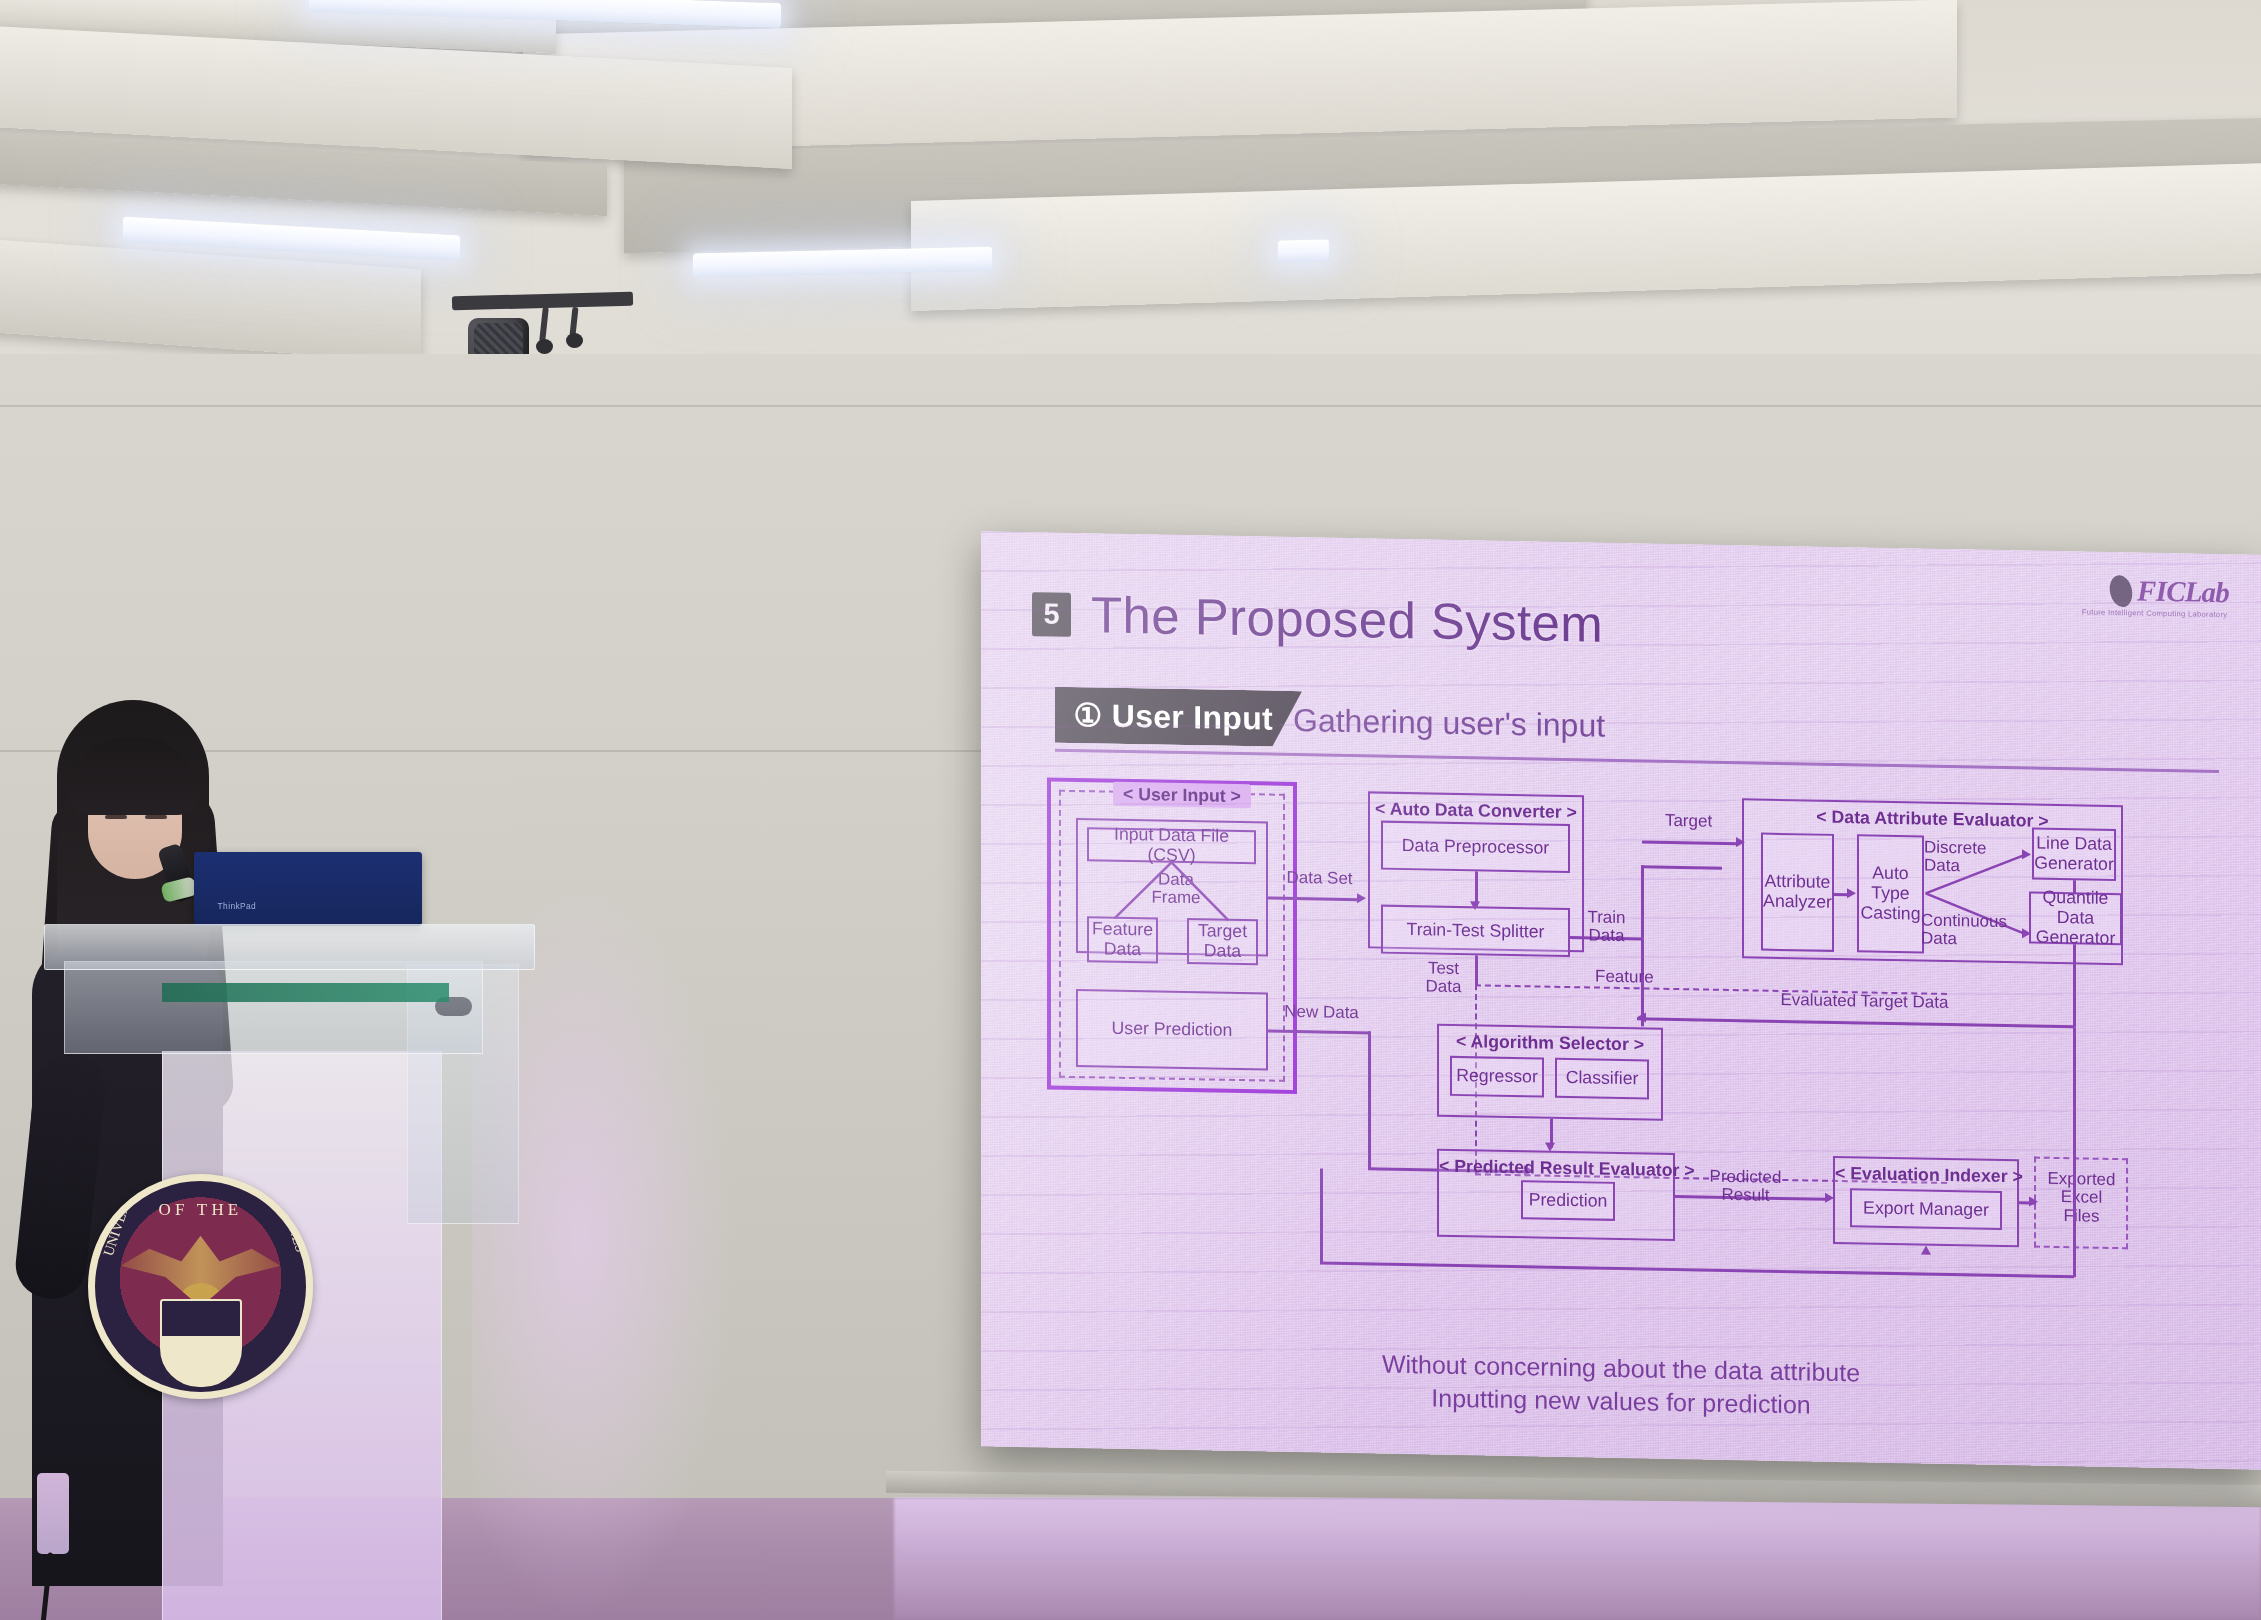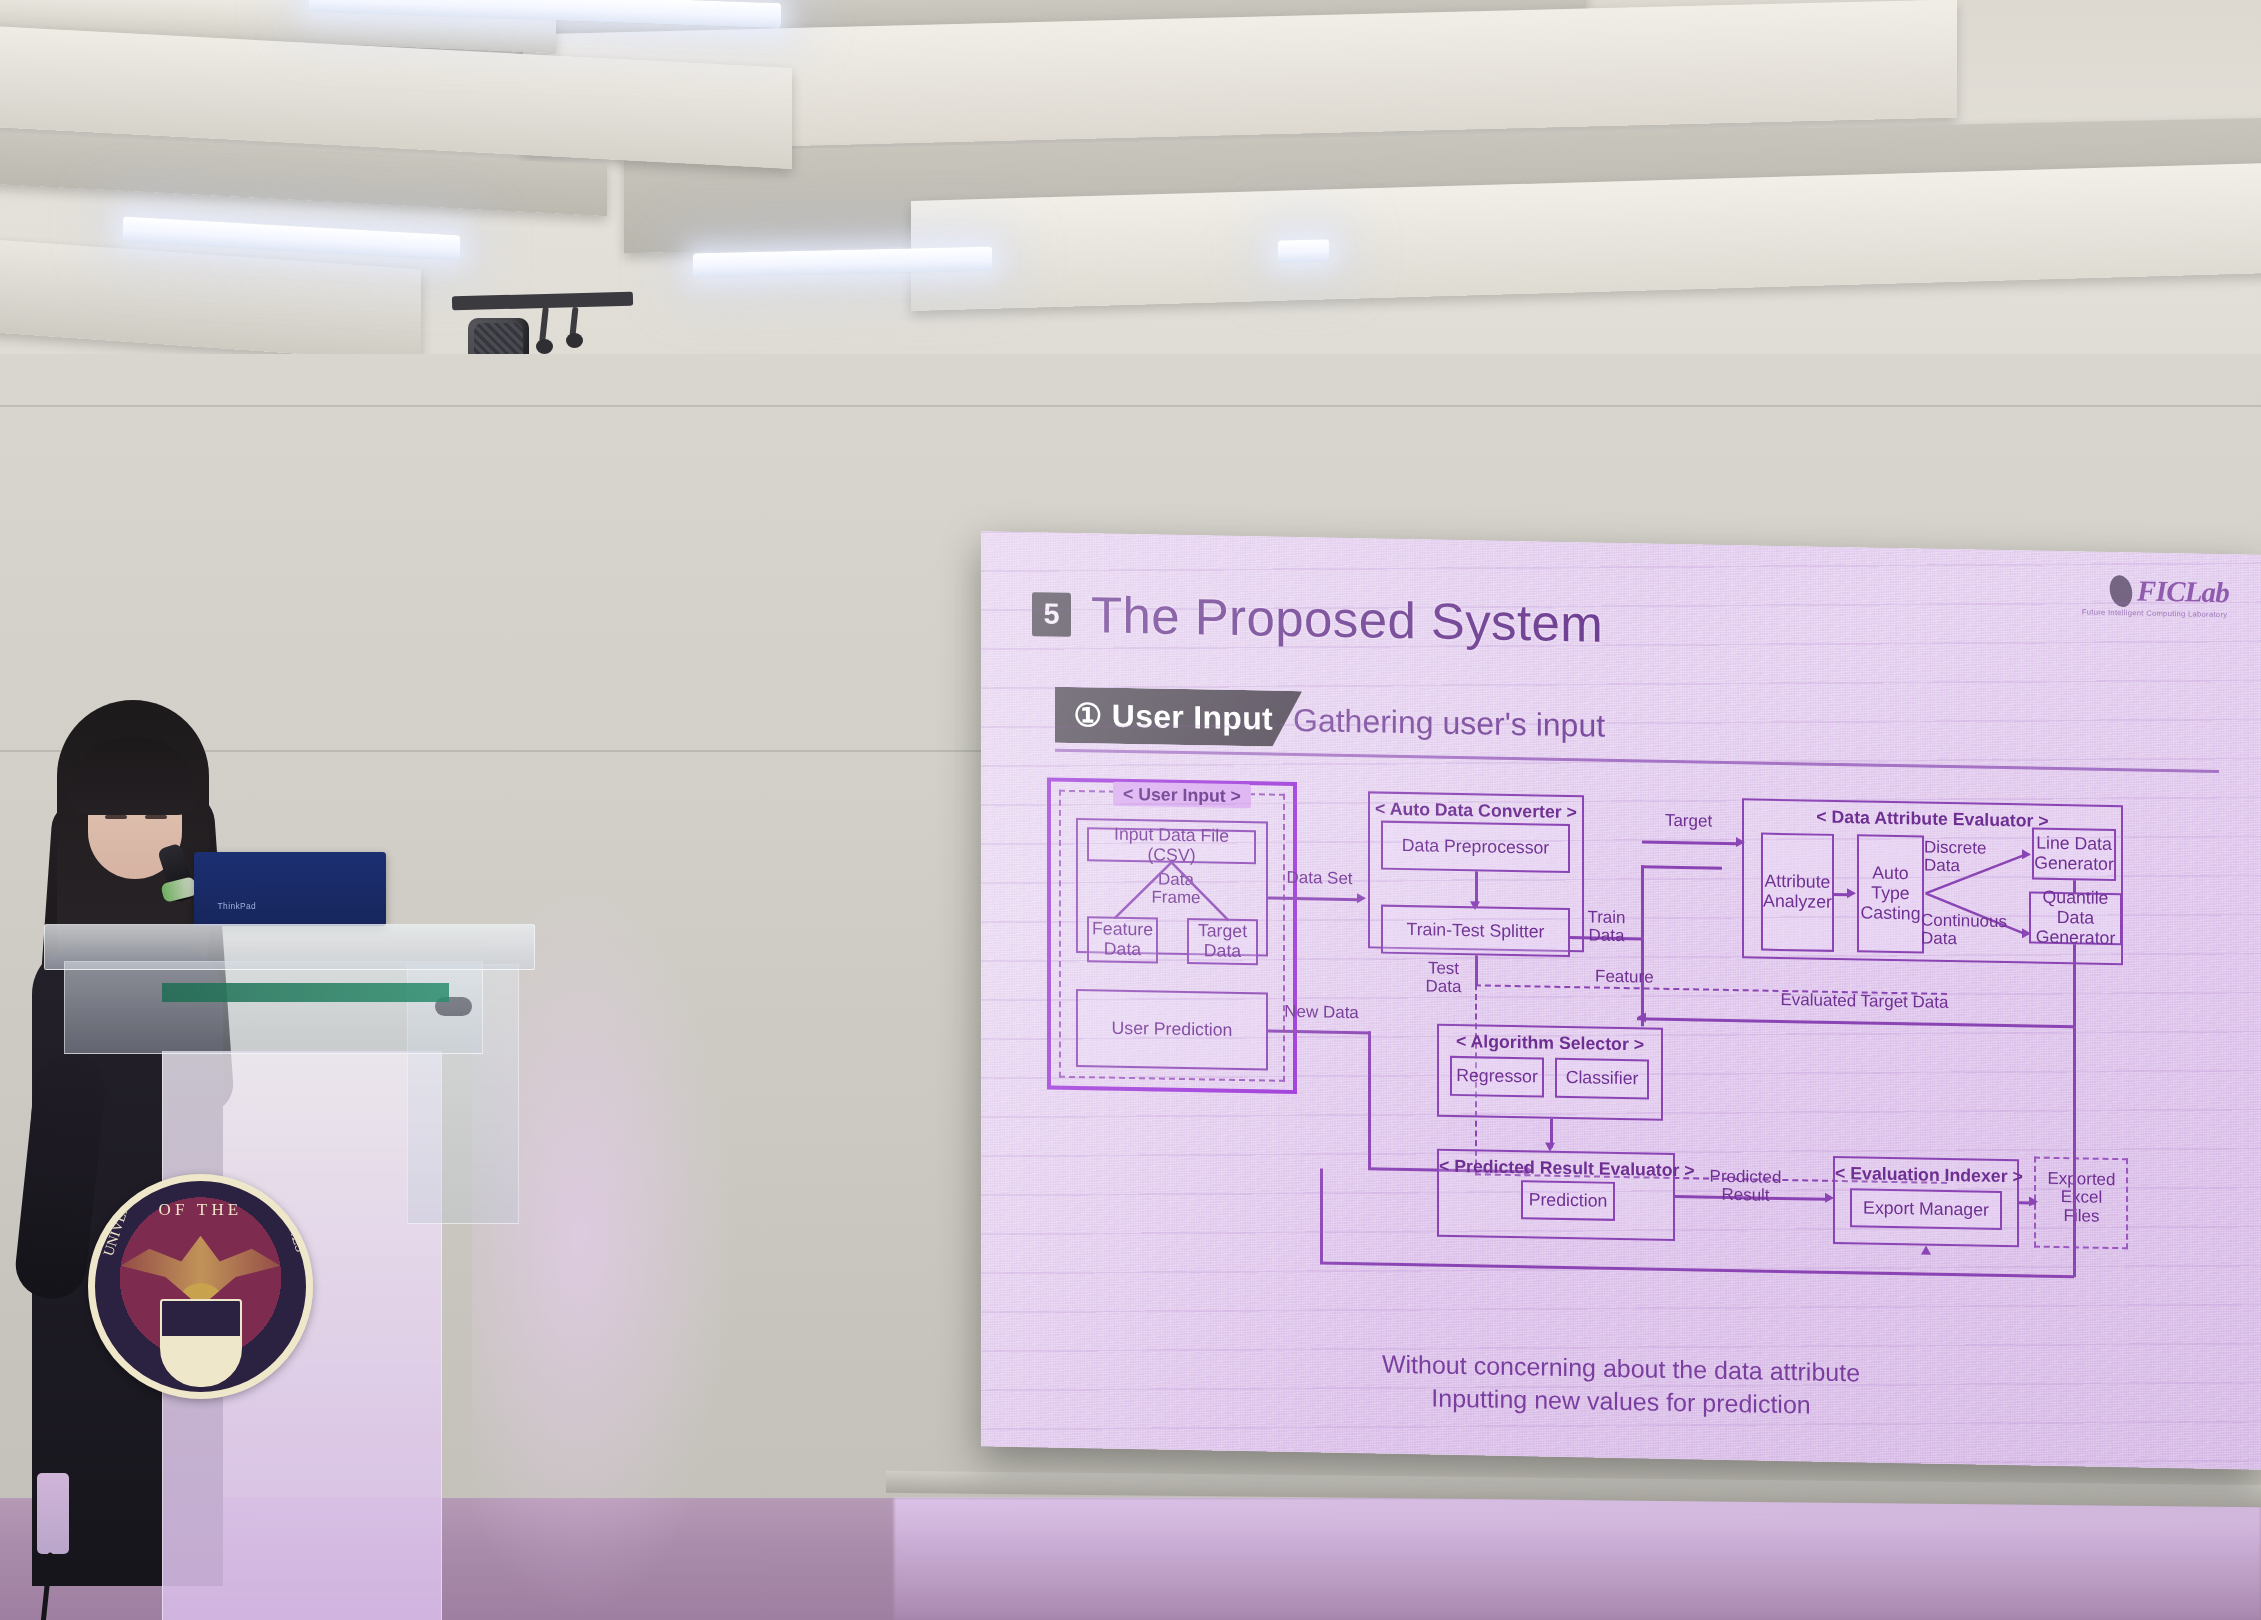--- a/index.html
+++ b/index.html
@@ -184,21 +184,21 @@
   .pod-green{position:absolute;left:118px;top:59px;width:287px;height:18.6px;
     background:linear-gradient(90deg,#1d6b52,#2a8d6c);opacity:.85;}
   .pod-body{position:absolute;left:118px;top:127px;width:278px;height:570px;
     background:linear-gradient(180deg,rgba(242,236,246,.8),rgba(226,205,238,.85) 62%,rgba(214,186,230,.9));
     border-left:1.7px solid rgba(255,255,255,.5);border-right:1.7px solid rgba(255,255,255,.4);}
   .pod-side{position:absolute;left:363px;top:40px;width:110px;height:258px;
     background:linear-gradient(180deg,rgba(226,232,240,.45),rgba(190,200,214,.35));
     border:1.7px solid rgba(255,255,255,.4);}
   .pod-mouse{position:absolute;left:391px;top:73px;width:37px;height:18.6px;border-radius:10px;
     background:#26242a;}
-  .laptop{position:absolute;left:150px;top:-72px;width:192px;height:74px;
+  .laptop{position:absolute;left:150px;top:-72px;width:228px;height:74px;
     background:linear-gradient(180deg,#1c2f72,#16265c);border-radius:3.4px;
     box-shadow:0 3.4px 8.4px rgba(0,0,0,.3);}
   .laptop-logo{position:absolute;left:23.6px;top:49px;font-size:8.4px;color:#9fb0dd;letter-spacing:0.4px;}
   .seal{position:absolute;left:44px;top:250px;width:211px;height:211px;border-radius:50%;
     background:radial-gradient(circle at 50% 46%,#7d2b4e 0 52%,#2b2140 52% 100%);
     border:7.6px solid #efe7c9;box-shadow:0 2.5px 8.4px rgba(0,0,0,.3);overflow:hidden;}
   .seal .eagle{position:absolute;left:50%;top:26%;transform:translateX(-50%);
     width:160px;height:71px;
     background:radial-gradient(ellipse at 50% 90%,#c9a24d 0 18%,rgba(201,162,77,0) 19%),
                linear-gradient(90deg,rgba(150,80,70,.9),rgba(205,165,90,.85),rgba(150,80,70,.9));

